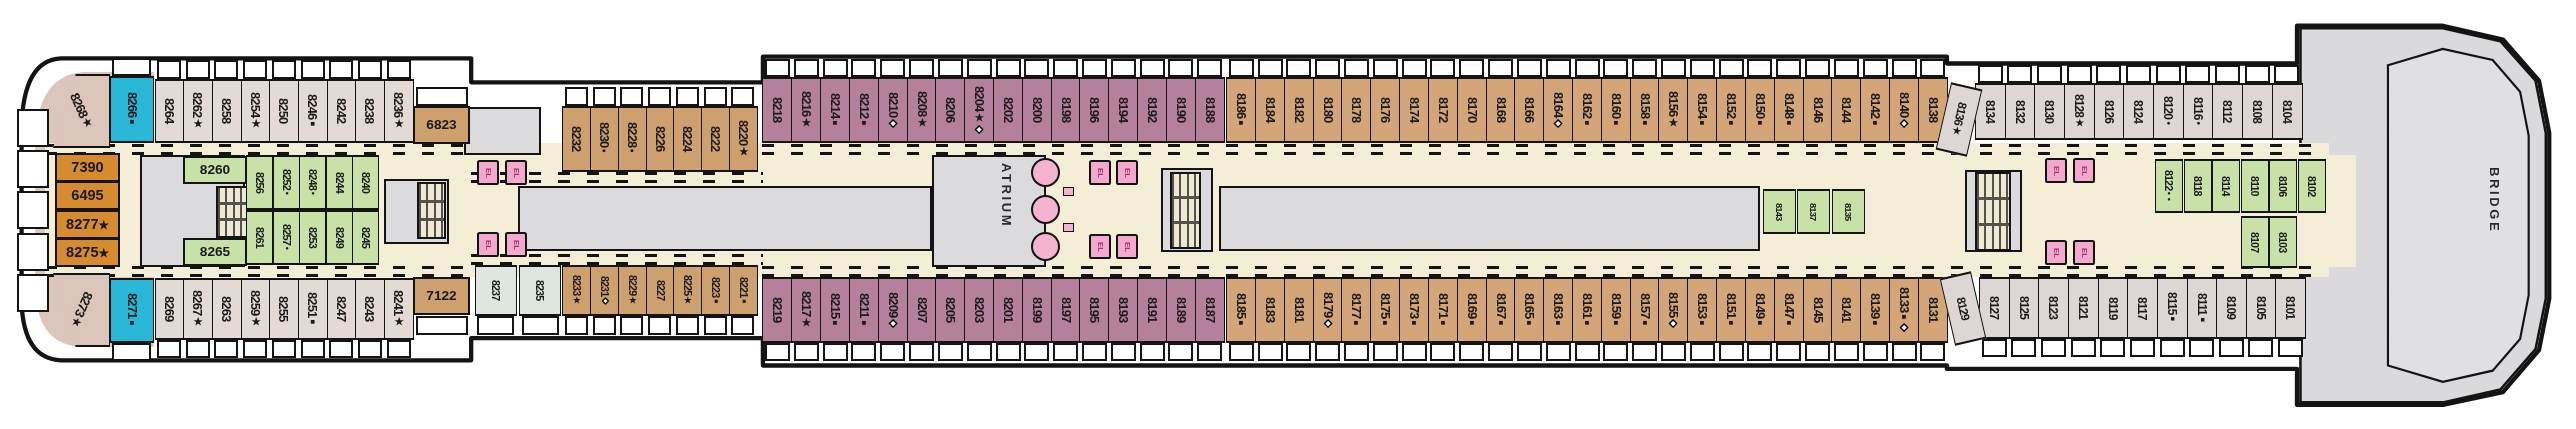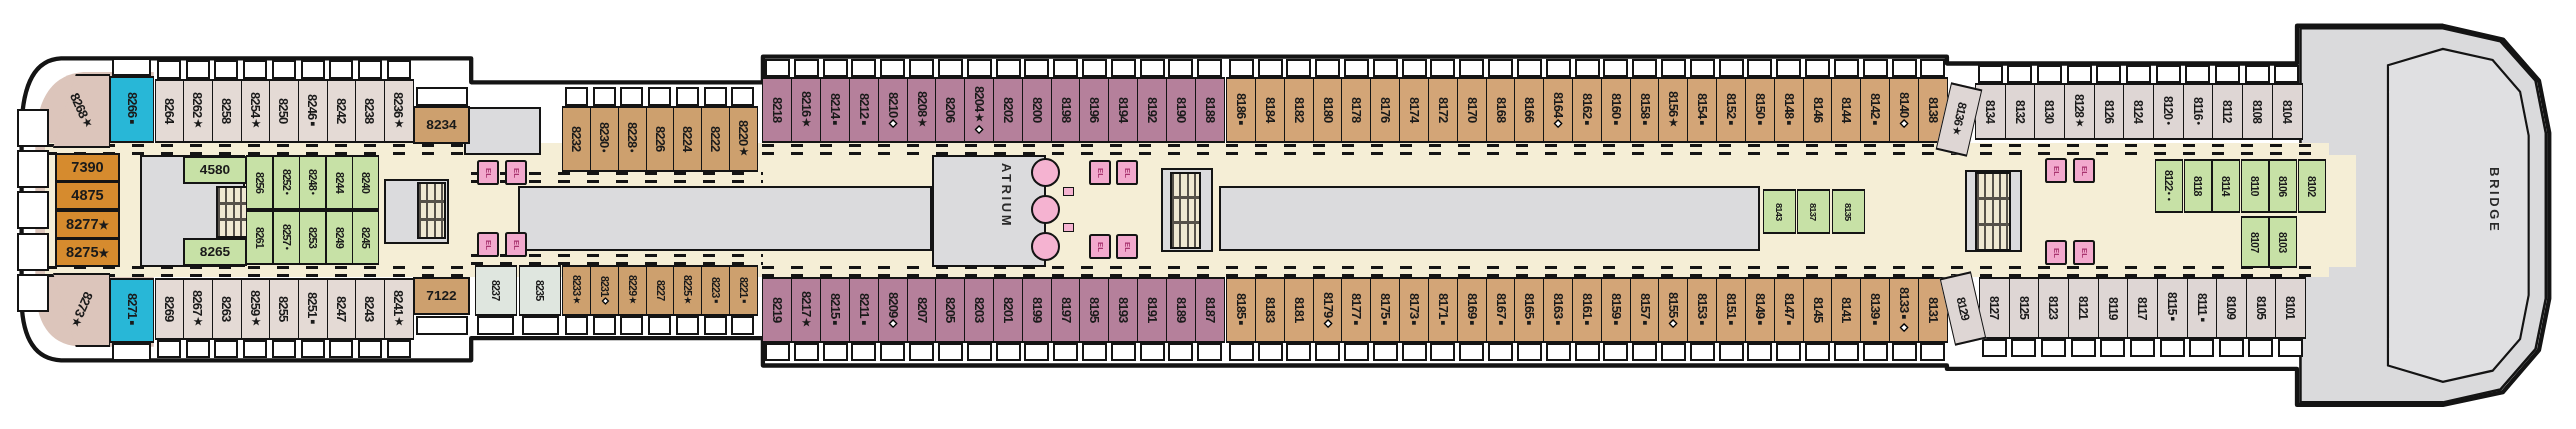--- a/index.html
+++ b/index.html
@@ -715,38 +715,38 @@
       </div>
       <div class="balc" style="left: 112px; top: 58px; width: 39px; height: 18px;"></div>
       <div class="cab v" style="left: 110px; top: 278px; width: 44px; height: 65px; background: rgb(40, 183, 215);">
         <span class="vlab" style="font-size: 13px;">8271<span class="sy sy-square">■</span></span>
       </div>
       <div class="balc" style="left: 112px; top: 343px; width: 39px; height: 18px;"></div>
       <div class="cab" style="left: 55px; top: 153px; width: 65px; height: 29px; background: rgb(214, 139, 46);">
         <span class="hlab" style="font-size: 14.6px;">7390</span>
       </div>
       <div class="cab" style="left: 55px; top: 181px; width: 65px; height: 29px; background: rgb(214, 139, 46);">
-        <span class="hlab" style="font-size: 14.6px;">4875</span>
+        <span class="hlab" style="font-size: 14.6px;">6495</span>
       </div>
       <div class="cab" style="left: 55px; top: 210px; width: 65px; height: 29px; background: rgb(214, 139, 46);">
         <span class="hlab" style="font-size: 14.6px;">8277<span class="sy sy-star">★</span></span>
       </div>
       <div class="cab" style="left: 55px; top: 238px; width: 65px; height: 29px; background: rgb(214, 139, 46);">
         <span class="hlab" style="font-size: 14.6px;">8275<span class="sy sy-star">★</span></span>
       </div>
       <div class="cab" style="left: 413px; top: 106px; width: 57px; height: 38px; background: rgb(205, 160, 110);">
-        <span class="hlab" style="font-size: 13.7px;">8234</span>
+        <span class="hlab" style="font-size: 13.7px;">6823</span>
       </div>
       <div class="balc" style="left: 416px; top: 87px; width: 52px; height: 19px;"></div>
       <div class="cab" style="left: 413px; top: 277px; width: 57px; height: 38px; background: rgb(205, 160, 110);">
         <span class="hlab" style="font-size: 13.7px;">7122</span>
       </div>
       <div class="balc" style="left: 416px; top: 316px; width: 52px; height: 19px;"></div>
       <div class="cab" style="left: 183px; top: 156px; width: 64px; height: 28px; background: rgb(199, 225, 166);">
-        <span class="hlab" style="font-size: 13.7px;">4580</span>
+        <span class="hlab" style="font-size: 13.7px;">8260</span>
       </div>
       <div class="cab" style="left: 183px; top: 238px; width: 64px; height: 28px; background: rgb(199, 225, 166);">
         <span class="hlab" style="font-size: 13.7px;">8265</span>
       </div>
       <div class="cab v" style="left: 53px; top: 74px; width: 57px; height: 74px; background: rgb(220, 197, 187); clip-path: polygon(40% 0px, 100% 0px, 100% 100%, 0px 100%);">
         <span class="vlab" style="font-size: 13px; transform: rotate(-24deg);">8268<span class="sy sy-star">★</span></span>
       </div>
       <div class="cab v" style="left: 53px; top: 273px; width: 57px; height: 74px; background: rgb(220, 197, 187); clip-path: polygon(0px 0px, 100% 0px, 100% 100%, 40% 100%);">
         <span class="vlab" style="font-size: 13px; transform: rotate(24deg);">8273<span class="sy sy-star">★</span></span>
       </div>

